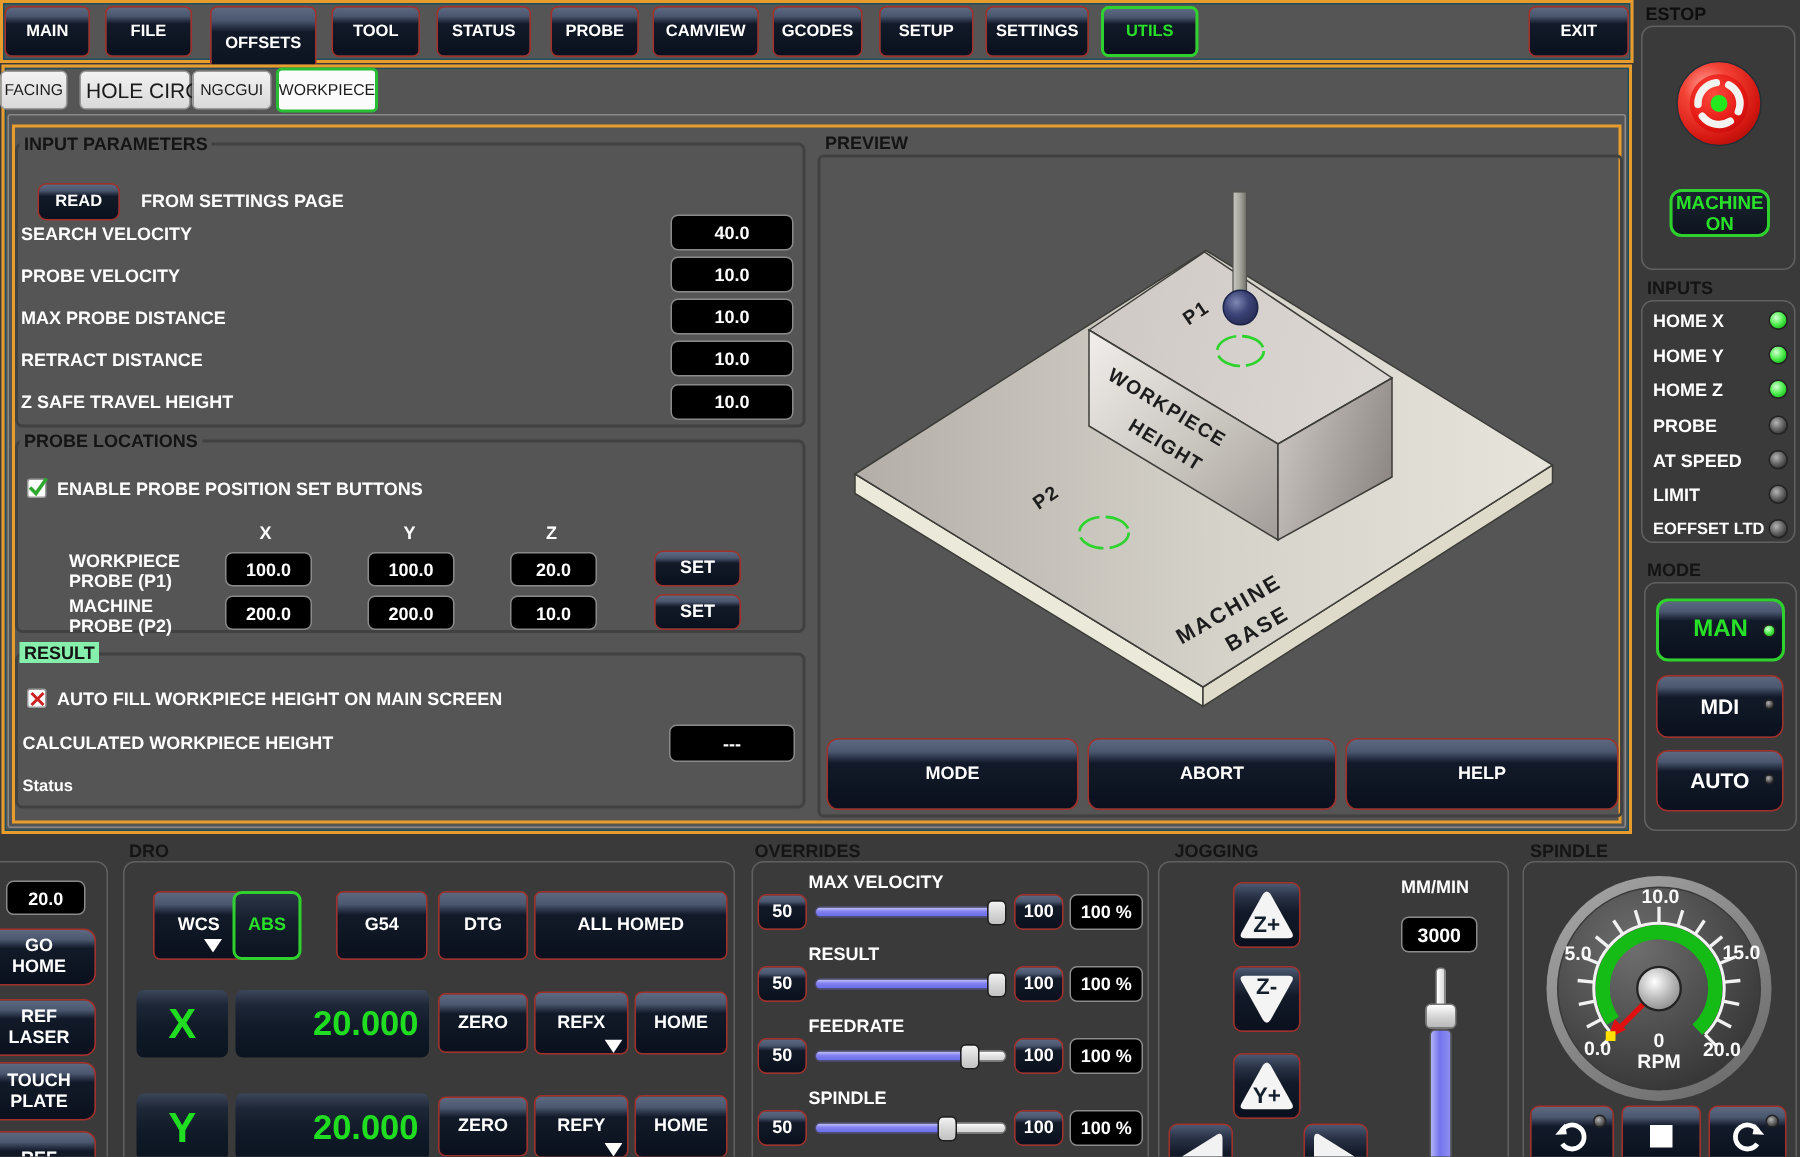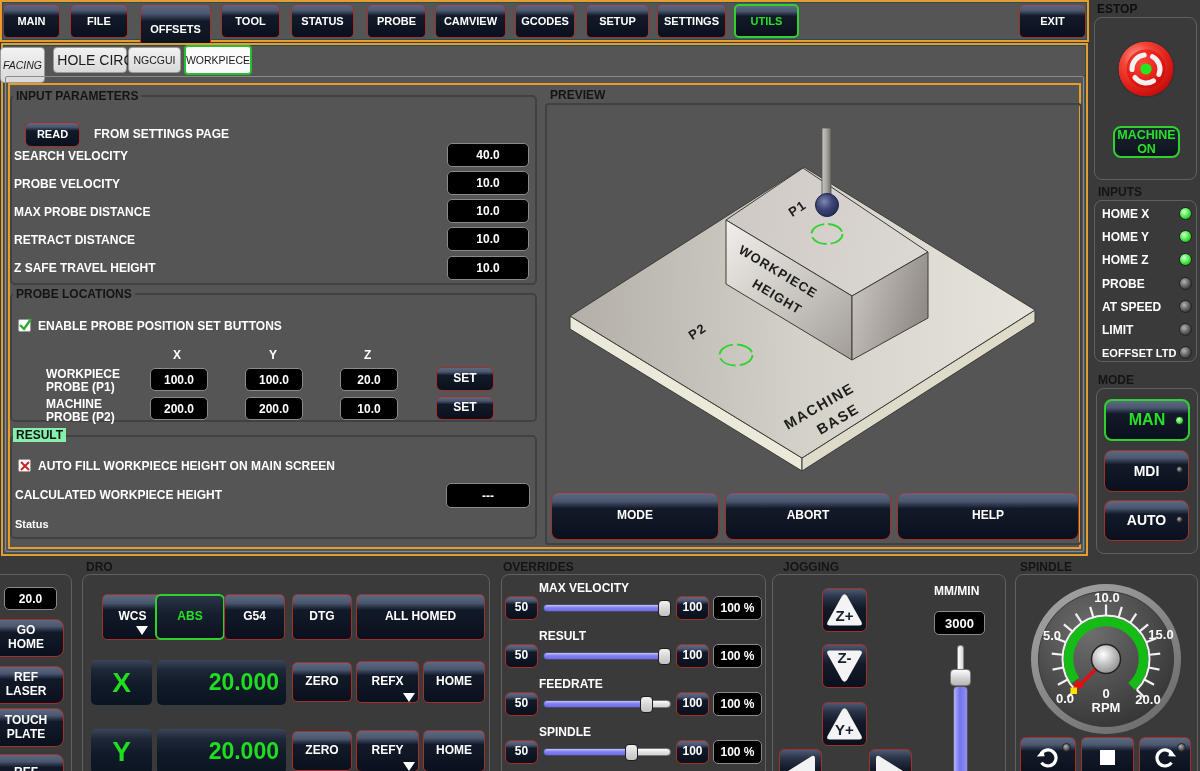--- a/index.html
+++ b/index.html
@@ -48,21 +48,21 @@
     <div class="btn" style="left:515px;top:4px;width:60px;height:34px;font-size:11px;border-radius:5px;">GCODES</div>
     <div class="btn" style="left:586px;top:4px;width:63px;height:34px;font-size:11px;border-radius:5px;">SETUP</div>
     <div class="btn" style="left:657px;top:4px;width:69px;height:34px;font-size:11px;border-radius:5px;">SETTINGS</div>
     <div class="btn grn" style="left:734px;top:4px;width:65px;height:34px;font-size:11px;border-radius:5px;">UTILS</div>
     <div class="btn" style="left:1019px;top:4px;width:67px;height:34px;font-size:11px;border-radius:5px;">EXIT</div>
   </div>
 
   <div class="abs" style="left:1px;top:43px;width:1087px;height:513px;background:#555555;border:2px solid #e89c2c;box-shadow:inset 0 0 0 1px #1d505c;"></div>
 
   <div id="tabs">
-    <div class="abs" style="left:0;top:47px;width:45px;height:36px;background:linear-gradient(to bottom,#f2f2f2,#d9d9d9);border:1px solid #9a9a9a;border-radius:4px;color:#1a1a1a;font-size:10.5px;display:flex;align-items:center;justify-content:center;font-style:italic;">FACING</div>
+    <div class="abs" style="left:0;top:47px;width:45px;height:26px;background:linear-gradient(to bottom,#f2f2f2,#d9d9d9);border:1px solid #9a9a9a;border-radius:4px;color:#1a1a1a;font-size:10.5px;display:flex;align-items:center;justify-content:center;">FACING</div>
     <div class="abs" style="left:53px;top:47px;width:74px;height:26px;background:linear-gradient(to bottom,#f2f2f2,#d9d9d9);border:1px solid #9a9a9a;border-radius:4px;color:#1a1a1a;font-size:14px;display:flex;align-items:center;justify-content:center;white-space:nowrap;padding-left:28px;">HOLE CIRCLE</div>
     <div class="abs" style="left:128px;top:47px;width:53px;height:26px;background:linear-gradient(to bottom,#f2f2f2,#d9d9d9);border:1px solid #9a9a9a;border-radius:4px;color:#1a1a1a;font-size:10.5px;display:flex;align-items:center;justify-content:center;">NGCGUI</div>
     <div class="abs" style="left:184px;top:45px;width:68px;height:30px;background:#fbfbfb;border:2px solid #28bd35;border-radius:4px;color:#1a1a1a;font-size:10.5px;display:flex;align-items:center;justify-content:center;">WORKPIECE</div>
   </div>
 
   <div class="abs" style="left:5px;top:76px;width:1079px;height:476px;border:1px solid #8a8a8a;border-radius:2px;"></div>
   <div class="abs" style="left:8px;top:83px;width:1073px;height:466px;border:2px solid #e89c2c;"></div>
 
   <div id="leftgroups">
 
@@ -242,21 +242,21 @@
     <div class="btn" style="left:-12px;top:666px;width:76px;height:38px;font-size:12px;border-radius:8px;">REF<br>LASER</div>
     <div class="btn" style="left:-12px;top:708px;width:76px;height:39px;font-size:12px;border-radius:8px;">TOUCH<br>PLATE</div>
     <div class="btn" style="left:-12px;top:754px;width:76px;height:38px;font-size:12px;border-radius:8px;">REF</div>
 
     <div class="glabel" style="left:86px;top:560px;">DRO</div>
     <div class="panel" style="left:82px;top:574px;width:408px;height:220px;"></div>
     <div class="btn" style="left:102px;top:594px;width:61px;height:46px;font-size:12px;">WCS</div>
     <svg class="abs" style="left:136px;top:626px;" width="12" height="9">
         <polygon points="0,0 12,0 6,9" fill="#fff"></polygon>
       </svg>
-    <div class="btn grn" style="left:155px;top:594px;width:70px;height:46px;font-size:12px;border-radius:6px;background:linear-gradient(to bottom,#2c3547 0%,#16202e 40%,#0d1320 100%);">ABS</div>
+    <div class="btn grn" style="left:155px;top:594px;width:46px;height:46px;font-size:12px;border-radius:6px;background:linear-gradient(to bottom,#2c3547 0%,#16202e 40%,#0d1320 100%);">ABS</div>
     <div class="btn" style="left:224px;top:594px;width:61px;height:46px;font-size:12px;">G54</div>
     <div class="btn" style="left:292px;top:594px;width:60px;height:46px;font-size:12px;">DTG</div>
     <div class="btn" style="left:356px;top:594px;width:129px;height:46px;font-size:12px;">ALL HOMED</div>
 
     <div class="abs" style="left:91px;top:660px;width:61px;height:45px;background:linear-gradient(to bottom,#3c465a 0%,#1d2737 22%,#101a28 55%,#0c1421 100%);border-radius:5px;color:#21dd21;font-weight:700;font-size:28px;display:flex;align-items:center;justify-content:center;">X</div>
     <div class="abs" style="left:157px;top:660px;width:129px;height:45px;background:linear-gradient(to bottom,#3c465a 0%,#1d2737 22%,#101a28 55%,#0c1421 100%);border-radius:5px;color:#21dd21;font-weight:700;font-size:23px;display:flex;align-items:center;justify-content:flex-end;padding-right:7px;">20.000</div>
     <div class="btn" style="left:292px;top:662px;width:60px;height:40px;font-size:12px;">ZERO</div>
     <div class="btn" style="left:356px;top:661px;width:63px;height:42px;font-size:12px;">REFX</div>
     <svg class="abs" style="left:403px;top:693px;" width="12" height="9">
         <polygon points="0,0 12,0 6,9" fill="#fff"></polygon>

